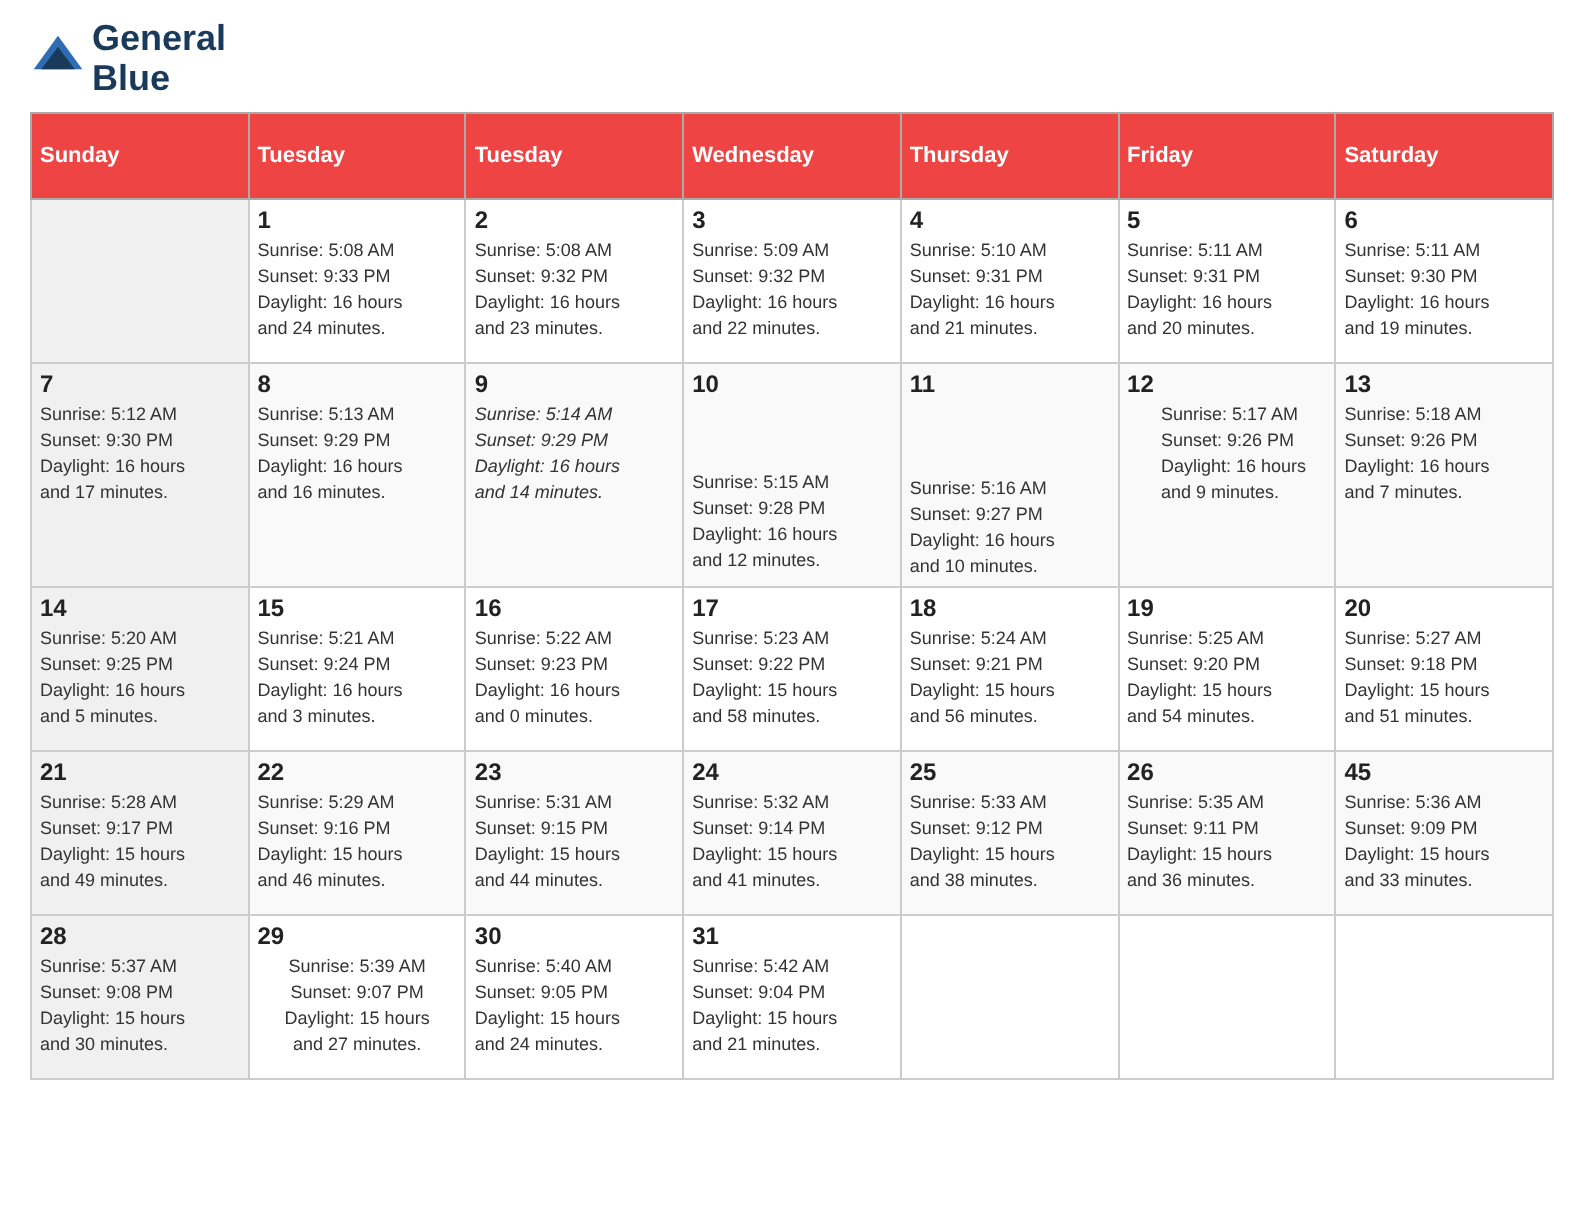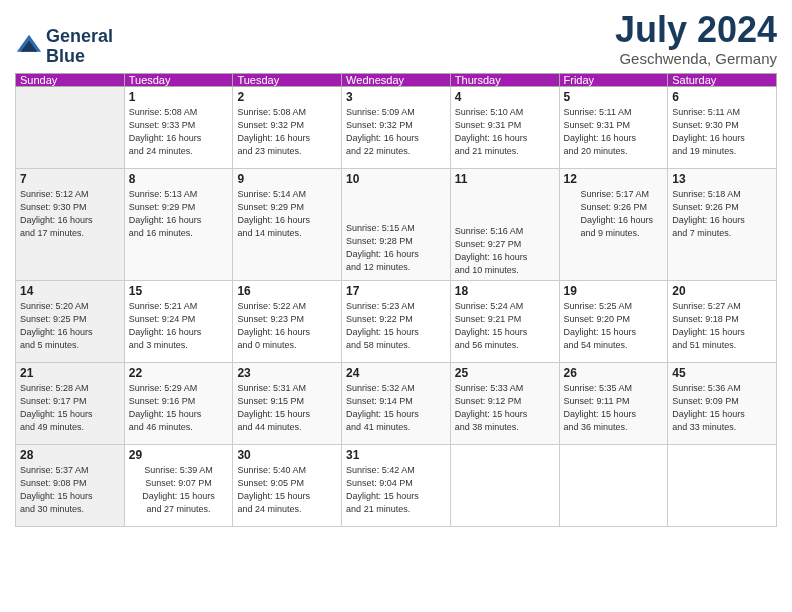--- a/index.html
+++ b/index.html
@@ -10,21 +10,21 @@
       height: 612px;
       overflow: hidden;
     }
     .container {
       width: 792px;
       padding: 10px 15px;
     }
     .header-row {
       display: flex;
       justify-content: space-between;
-      align-items: flex-end;
+      align-items: flex-start;
       margin-bottom: 6px;
     }
     .logo {
       display: flex;
       align-items: center;
     }
     .logo-text {
       font-size: 18px;
       font-weight: bold;
       color: #1a3a5c;
@@ -47,25 +47,25 @@
     .location {
       font-size: 15px;
       color: #555;
     }
     table {
       width: 100%;
       border-collapse: collapse;
       table-layout: fixed;
     }
     thead tr th {
-      background-color: #a21caf;
+      background-color: #ef4444;
       color: #fff;
       font-size: 11px;
-      font-weight: normal;
-      padding: 0 4px;
+      font-weight: bold;
+      padding: 15px 4px;
       text-align: left;
       border: 1px solid #aaa;
     }
     tbody tr td {
       border: 1px solid #ccc;
       vertical-align: top;
       padding: 3px 4px;
       font-size: 9.5px;
       color: #222;
       height: 82px;
@@ -104,24 +104,20 @@
     <div class="logo">
       <svg class="logo-icon" viewBox="0 0 30 30">
         <polygon points="15,2 28,20 2,20" fill="#2e6db4"></polygon>
         <polygon points="15,8 24,20 6,20" fill="#1a3a5c"></polygon>
       </svg>
       <div class="logo-text">
         <div>General</div>
         <div>Blue</div>
       </div>
     </div>
-    <div class="title-block">
-      <div class="month-year">July 2024</div>
-      <div class="location">Geschwenda, Germany</div>
-    </div>
   </div>
 
   <table>
     <thead>
       <tr id="thead-row">
           <th>Sunday</th>
           <th>Tuesday</th>
           <th>Tuesday</th>
           <th>Wednesday</th>
           <th>Thursday</th>
@@ -185,21 +181,21 @@
           </td>
           <td>
             <span class="day-num">8</span>
             <div class="day-info" style="white-space: pre-line;">Sunrise: 5:13 AM
 Sunset: 9:29 PM
 Daylight: 16 hours
 and 16 minutes.</div>
           </td>
           <td>
             <span class="day-num">9</span>
-            <div class="day-info" style="white-space: pre-line;">Sunrise: 5:14 AM
+            <div class="day-info" style="white-space: pre-line; font-style: italic;">Sunrise: 5:14 AM
 Sunset: 9:29 PM
 Daylight: 16 hours
 and 14 minutes.</div>
           </td>
           <td>
             <span class="day-num">10</span>
             <div class="day-info" style="white-space: pre-line; margin-top: 36px;">Sunrise: 5:15 AM
 Sunset: 9:28 PM
 Daylight: 16 hours
 and 12 minutes.</div>

